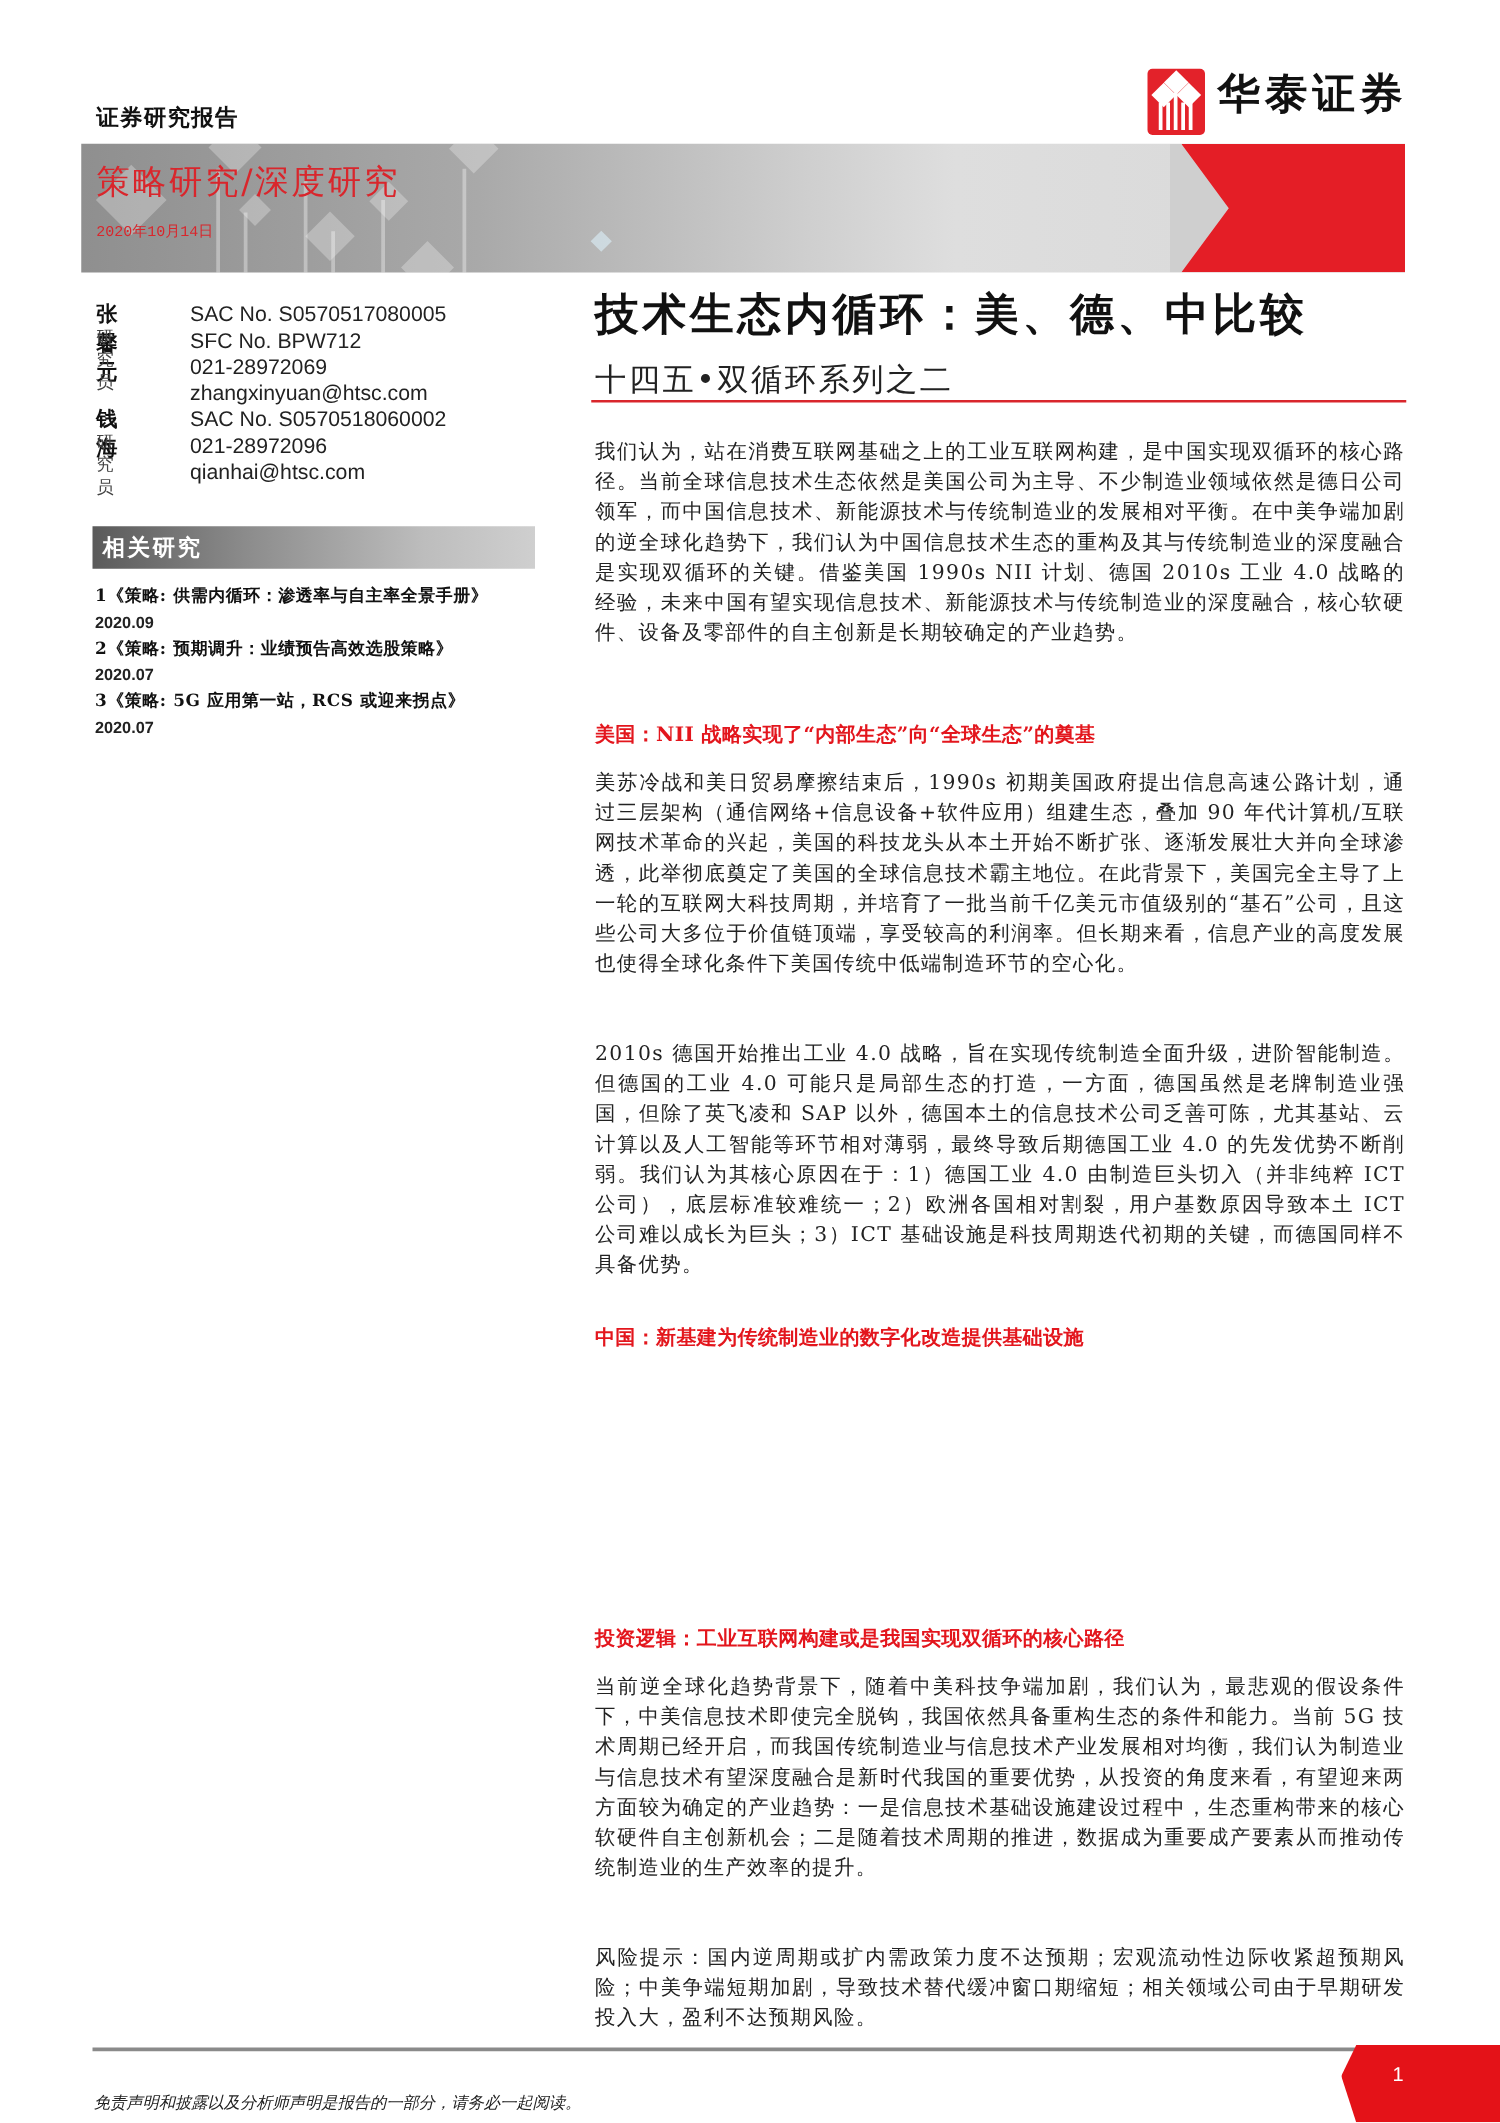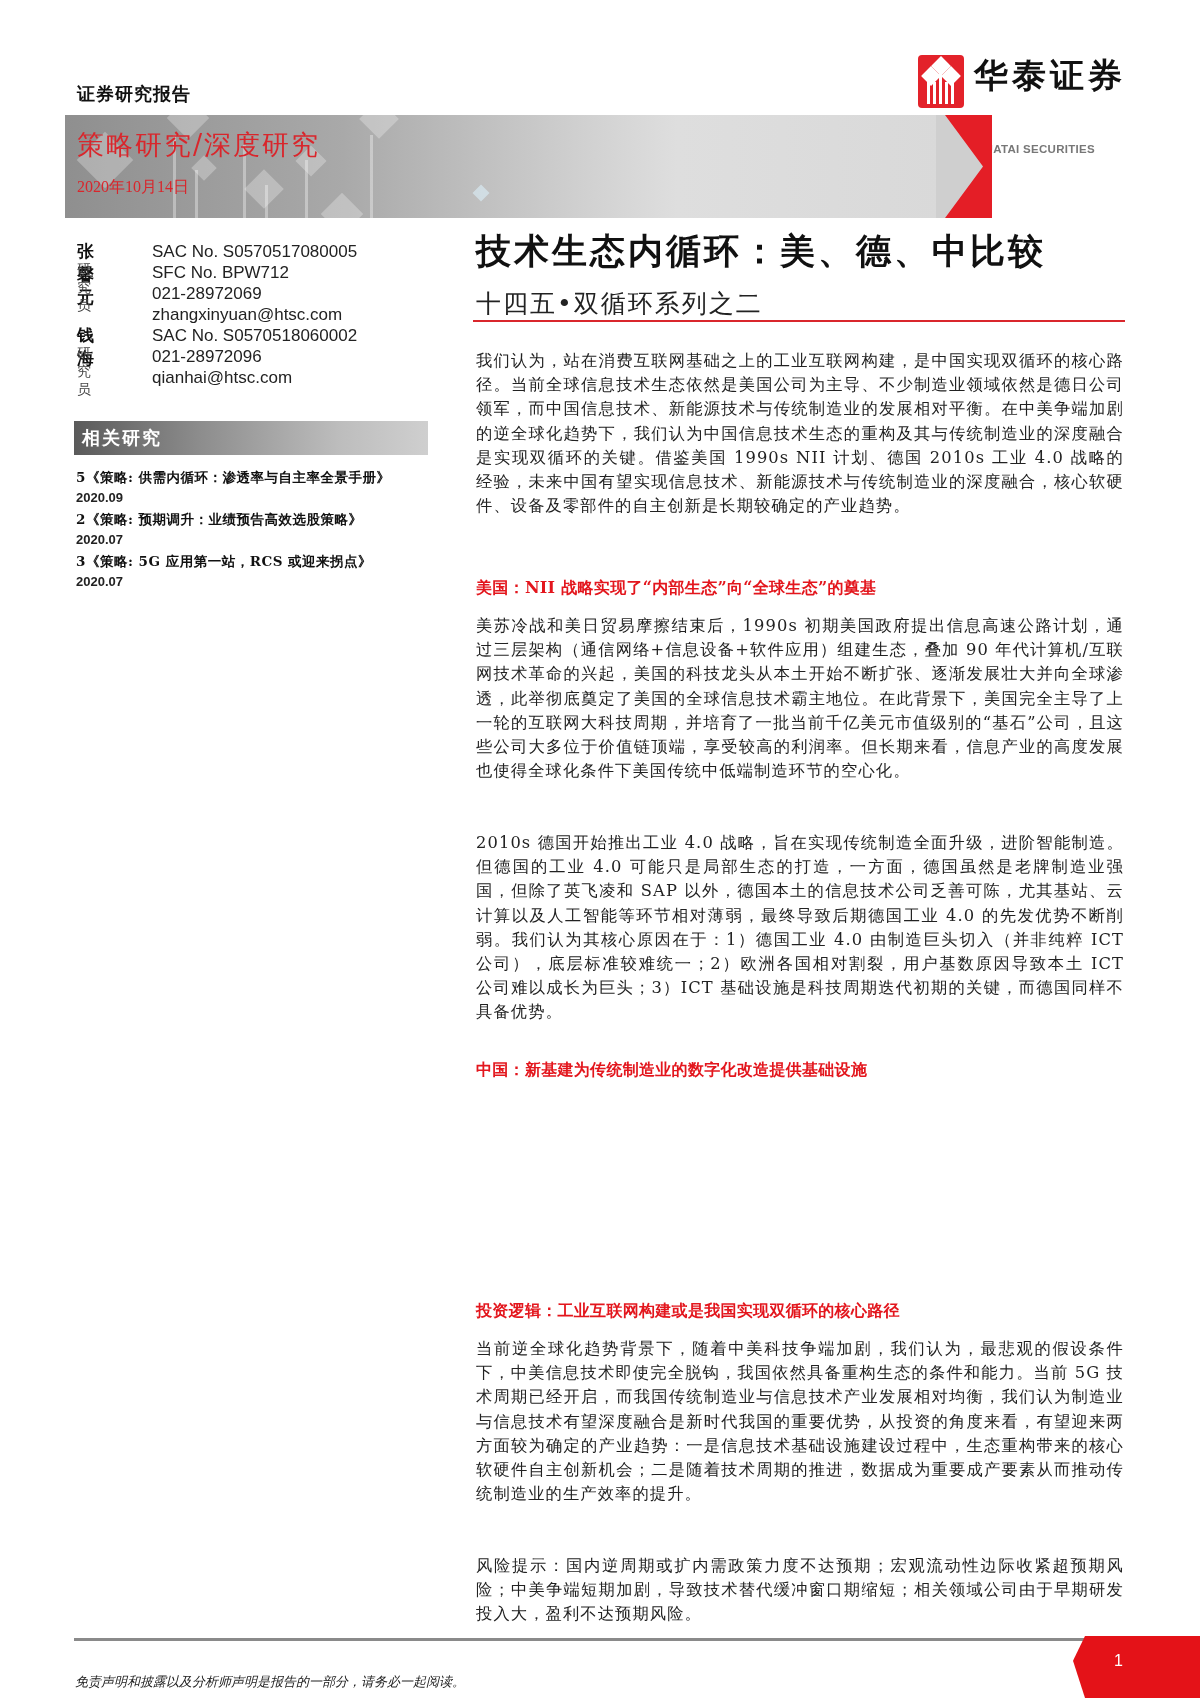--- a/index.html
+++ b/index.html
@@ -8,29 +8,29 @@
 
     .report-type { position: absolute; left: 77px; top: 82px; font-size: 18px; font-weight: bold; font-family: "DejaVu Serif", serif; letter-spacing: 1px; color: #111; }
 
     .logo { position: absolute; left: 918px; top: 55px; width: 210px; height: 55px; }
     .logo-mark { position: absolute; left: 0; top: 0; width: 46px; height: 53px; background: #e3222a; border-radius: 4px; overflow: hidden; }
     .logo-mark .dia { position: absolute; width: 14px; height: 14px; background: #fff; transform: rotate(45deg); }
     .logo-mark .bar { position: absolute; width: 3px; background: #fff; bottom: 4px; }
     .logo-cn { position: absolute; left: 56px; top: 0; font-size: 34px; font-weight: bold; font-family: "DejaVu Sans", sans-serif; letter-spacing: 4px; color: #111; line-height: 40px; }
     .logo-en { position: absolute; left: 58px; top: 40px; font-size: 11.5px; font-weight: bold; font-family: "Liberation Sans", sans-serif; color: #777; letter-spacing: 0.3px; margin-top: 48px; }
 
-    .banner { position: absolute; left: 65px; top: 115px; width: 927px; height: 103px; overflow: hidden;
+    .banner { position: absolute; left: 65px; top: 115px; width: 1059px; height: 103px; overflow: hidden;
       background: linear-gradient(90deg, #8f8f8f 0%, #a9a9a9 30%, #cfcfcf 55%, #dedede 66%, #d8d8d8 100%); }
     .banner .deco { position: absolute; background: rgba(255,255,255,0.28); transform: rotate(45deg); }
     .banner .stem { position: absolute; width: 3px; background: rgba(255,255,255,0.35); }
     .banner-red { position: absolute; left: 880px; top: 0; width: 260px; height: 103px; background: #e41e26;
       clip-path: polygon(0 0, 100% 0, 100% 100%, 0 100%, 38px 50%); }
     .banner-red-edge { position: absolute; left: 871px; top: 0; width: 50px; height: 103px; background: #cfcfcf; clip-path: polygon(0 0, 9px 0, 47px 50%, 9px 100%, 0 100%); }
     .banner-cat { position: absolute; left: 12px; top: 12px; font-size: 27px; color: #d9262c; font-family: "DejaVu Serif", serif; letter-spacing: 2px; }
-    .banner-date { position: absolute; left: 12px; top: 62px; font-size: 16px; color: #d9262c; font-family: Liberation Serif, serif; }
+    .banner-date { position: absolute; left: 12px; top: 62px; font-size: 12px; color: #d9262c; font-family: Liberation Mono, monospace; }
 
     .analyst { position: absolute; left: 77px; }
     .analyst .name { position: absolute; left: 0; top: 0; font-size: 17px; font-weight: bold; font-family: "DejaVu Serif", serif; color: #111; }
     .analyst .role { position: absolute; left: 0; top: 21px; font-size: 14px; color: #444; font-family: "DejaVu Serif", serif; letter-spacing: 1px; }
     .analyst .info { position: absolute; left: 75px; top: 1px; font-family: "Liberation Sans", sans-serif; font-size: 17px; line-height: 21px; color: #222; white-space: nowrap; }
 
     .related-head { position: absolute; left: 74px; top: 421px; width: 354px; height: 34px;
       background: linear-gradient(90deg, #5a5a5a 0%, #8c8c8c 35%, #bdbdbd 75%, #cfcfcf 100%); }
     .related-head span { position: absolute; left: 8px; top: 5px; font-size: 18px; font-weight: bold; color: #fff; font-family: "DejaVu Serif", serif; letter-spacing: 2px; }
     .related-list { position: absolute; left: 76px; top: 467px; width: 360px; }
@@ -112,21 +112,21 @@
     <div>021-28972096</div>
     <div>qianhai@htsc.com</div>
   </div>
 </div>
 
 <div class="related-head">
   <span>相关研究</span>
 </div>
 <div class="related-list">
   <div class="related-item">
-    <div class="t">5《策略: 供需内循环：渗透率与自主率全景手册》</div>
+    <div class="t">1《策略: 供需内循环：渗透率与自主率全景手册》</div>
     <div class="d">2020.09</div>
   </div>
   <div class="related-item">
     <div class="t">2《策略: 预期调升：业绩预告高效选股策略》</div>
     <div class="d">2020.07</div>
   </div>
   <div class="related-item">
     <div class="t">3《策略: 5G 应用第一站，RCS 或迎来拐点》</div>
     <div class="d">2020.07</div>
   </div>

